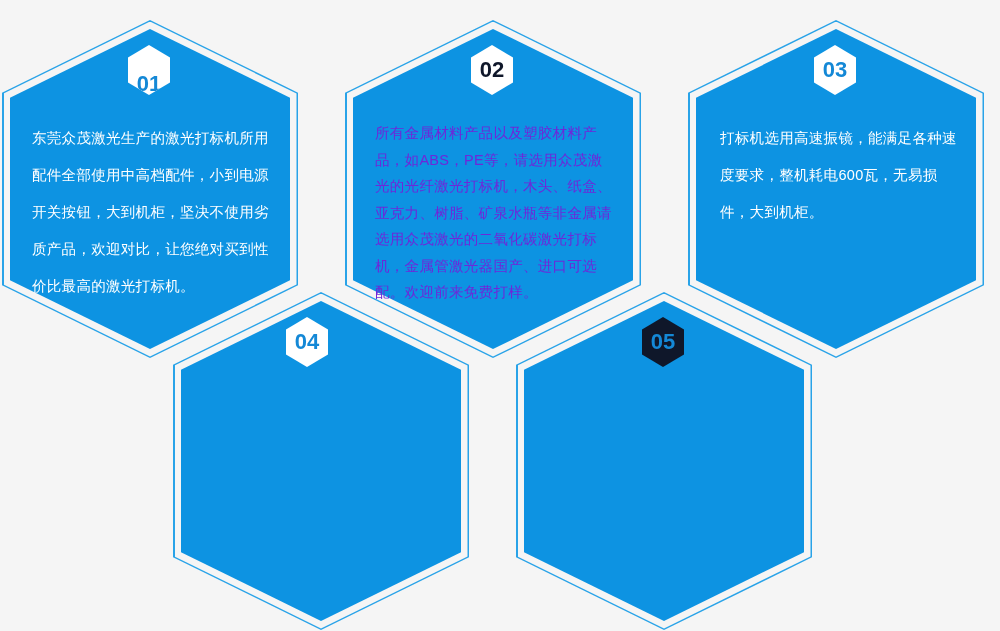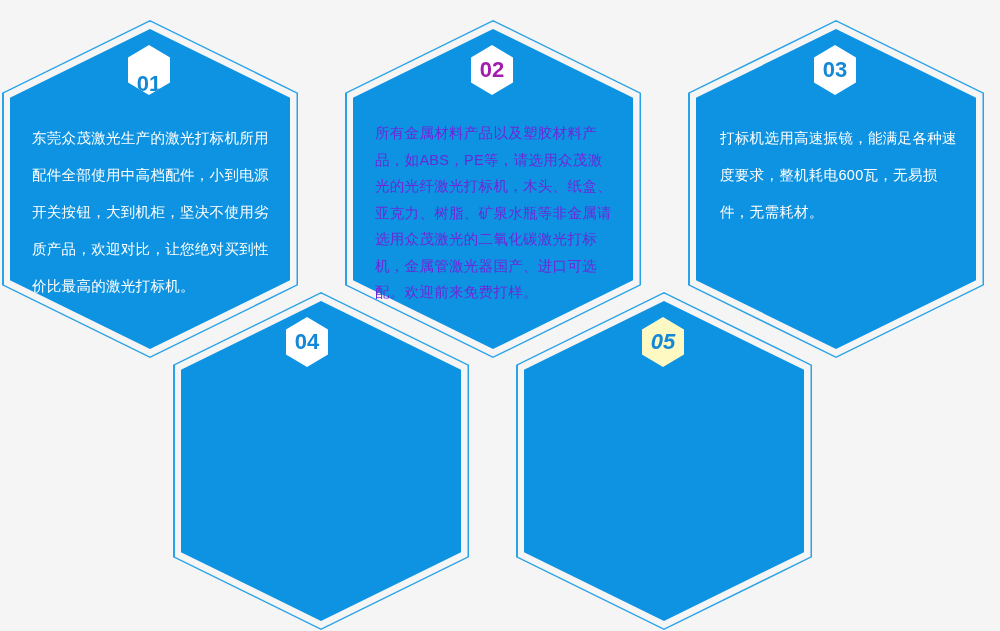--- a/index.html
+++ b/index.html
@@ -101,29 +101,29 @@
   </div>
 
   <div class="hex-card" id="card-2">
     <div class="hex-outline" style="background: rgb(41, 163, 232);">
       <div class="hex-outline-inner" style="background: rgb(245, 245, 245);"></div>
     </div>
     <div class="hex-fill" style="background: rgb(13, 147, 226);"></div>
     <div class="hex-text" id="txt-2" style="color: #6d28d9;">所有金属材料产品以及塑胶材料产品，如ABS，PE等，请选用众茂激光的光纤激光打标机，木头、纸盒、亚克力、树脂、矿泉水瓶等非金属请选用众茂激光的二氧化碳激光打标机，金属管激光器国产、进口可选配。欢迎前来免费打样。</div>
   </div>
   <div class="num-badge" id="badge-2" style="background: rgb(255, 255, 255);">
-    <span style="color: #a21caf;">02</span>
+    <span style="color: #0f172a;">02</span>
   </div>
 
   <div class="hex-card" id="card-3">
     <div class="hex-outline" style="background: rgb(41, 163, 232);">
       <div class="hex-outline-inner" style="background: rgb(245, 245, 245);"></div>
     </div>
     <div class="hex-fill" style="background: rgb(13, 147, 226);"></div>
-    <div class="hex-text" id="txt-3" style="color: rgb(255, 255, 255);">打标机选用高速振镜，能满足各种速度要求，整机耗电600瓦，无易损件，无需耗材。</div>
+    <div class="hex-text" id="txt-3" style="color: rgb(255, 255, 255);">打标机选用高速振镜，能满足各种速度要求，整机耗电600瓦，无易损件，大到机柜。</div>
   </div>
   <div class="num-badge" id="badge-3" style="background: rgb(255, 255, 255);">
     <span style="color: rgb(20, 136, 214);">03</span>
   </div>
 
   <div class="hex-card" id="card-4">
     <div class="hex-outline" style="background: rgb(41, 163, 232);">
       <div class="hex-outline-inner" style="background: rgb(245, 245, 245);"></div>
     </div>
     <div class="hex-fill" style="background: rgb(13, 147, 226);"></div>
@@ -131,17 +131,17 @@
   <div class="num-badge" id="badge-4" style="background: rgb(255, 255, 255);">
     <span style="color: rgb(20, 136, 214);">04</span>
   </div>
 
   <div class="hex-card" id="card-5">
     <div class="hex-outline" style="background: rgb(41, 163, 232);">
       <div class="hex-outline-inner" style="background: rgb(245, 245, 245);"></div>
     </div>
     <div class="hex-fill" style="background: rgb(13, 147, 226);"></div>
   </div>
-  <div class="num-badge" id="badge-5" style="background: #fef9c3; font-style: italic;">
+  <div class="num-badge" id="badge-5" style="background: #0f172a;">
     <span style="color: rgb(20, 136, 214);">05</span>
   </div>
 
 </div>
 
 </body></html>

